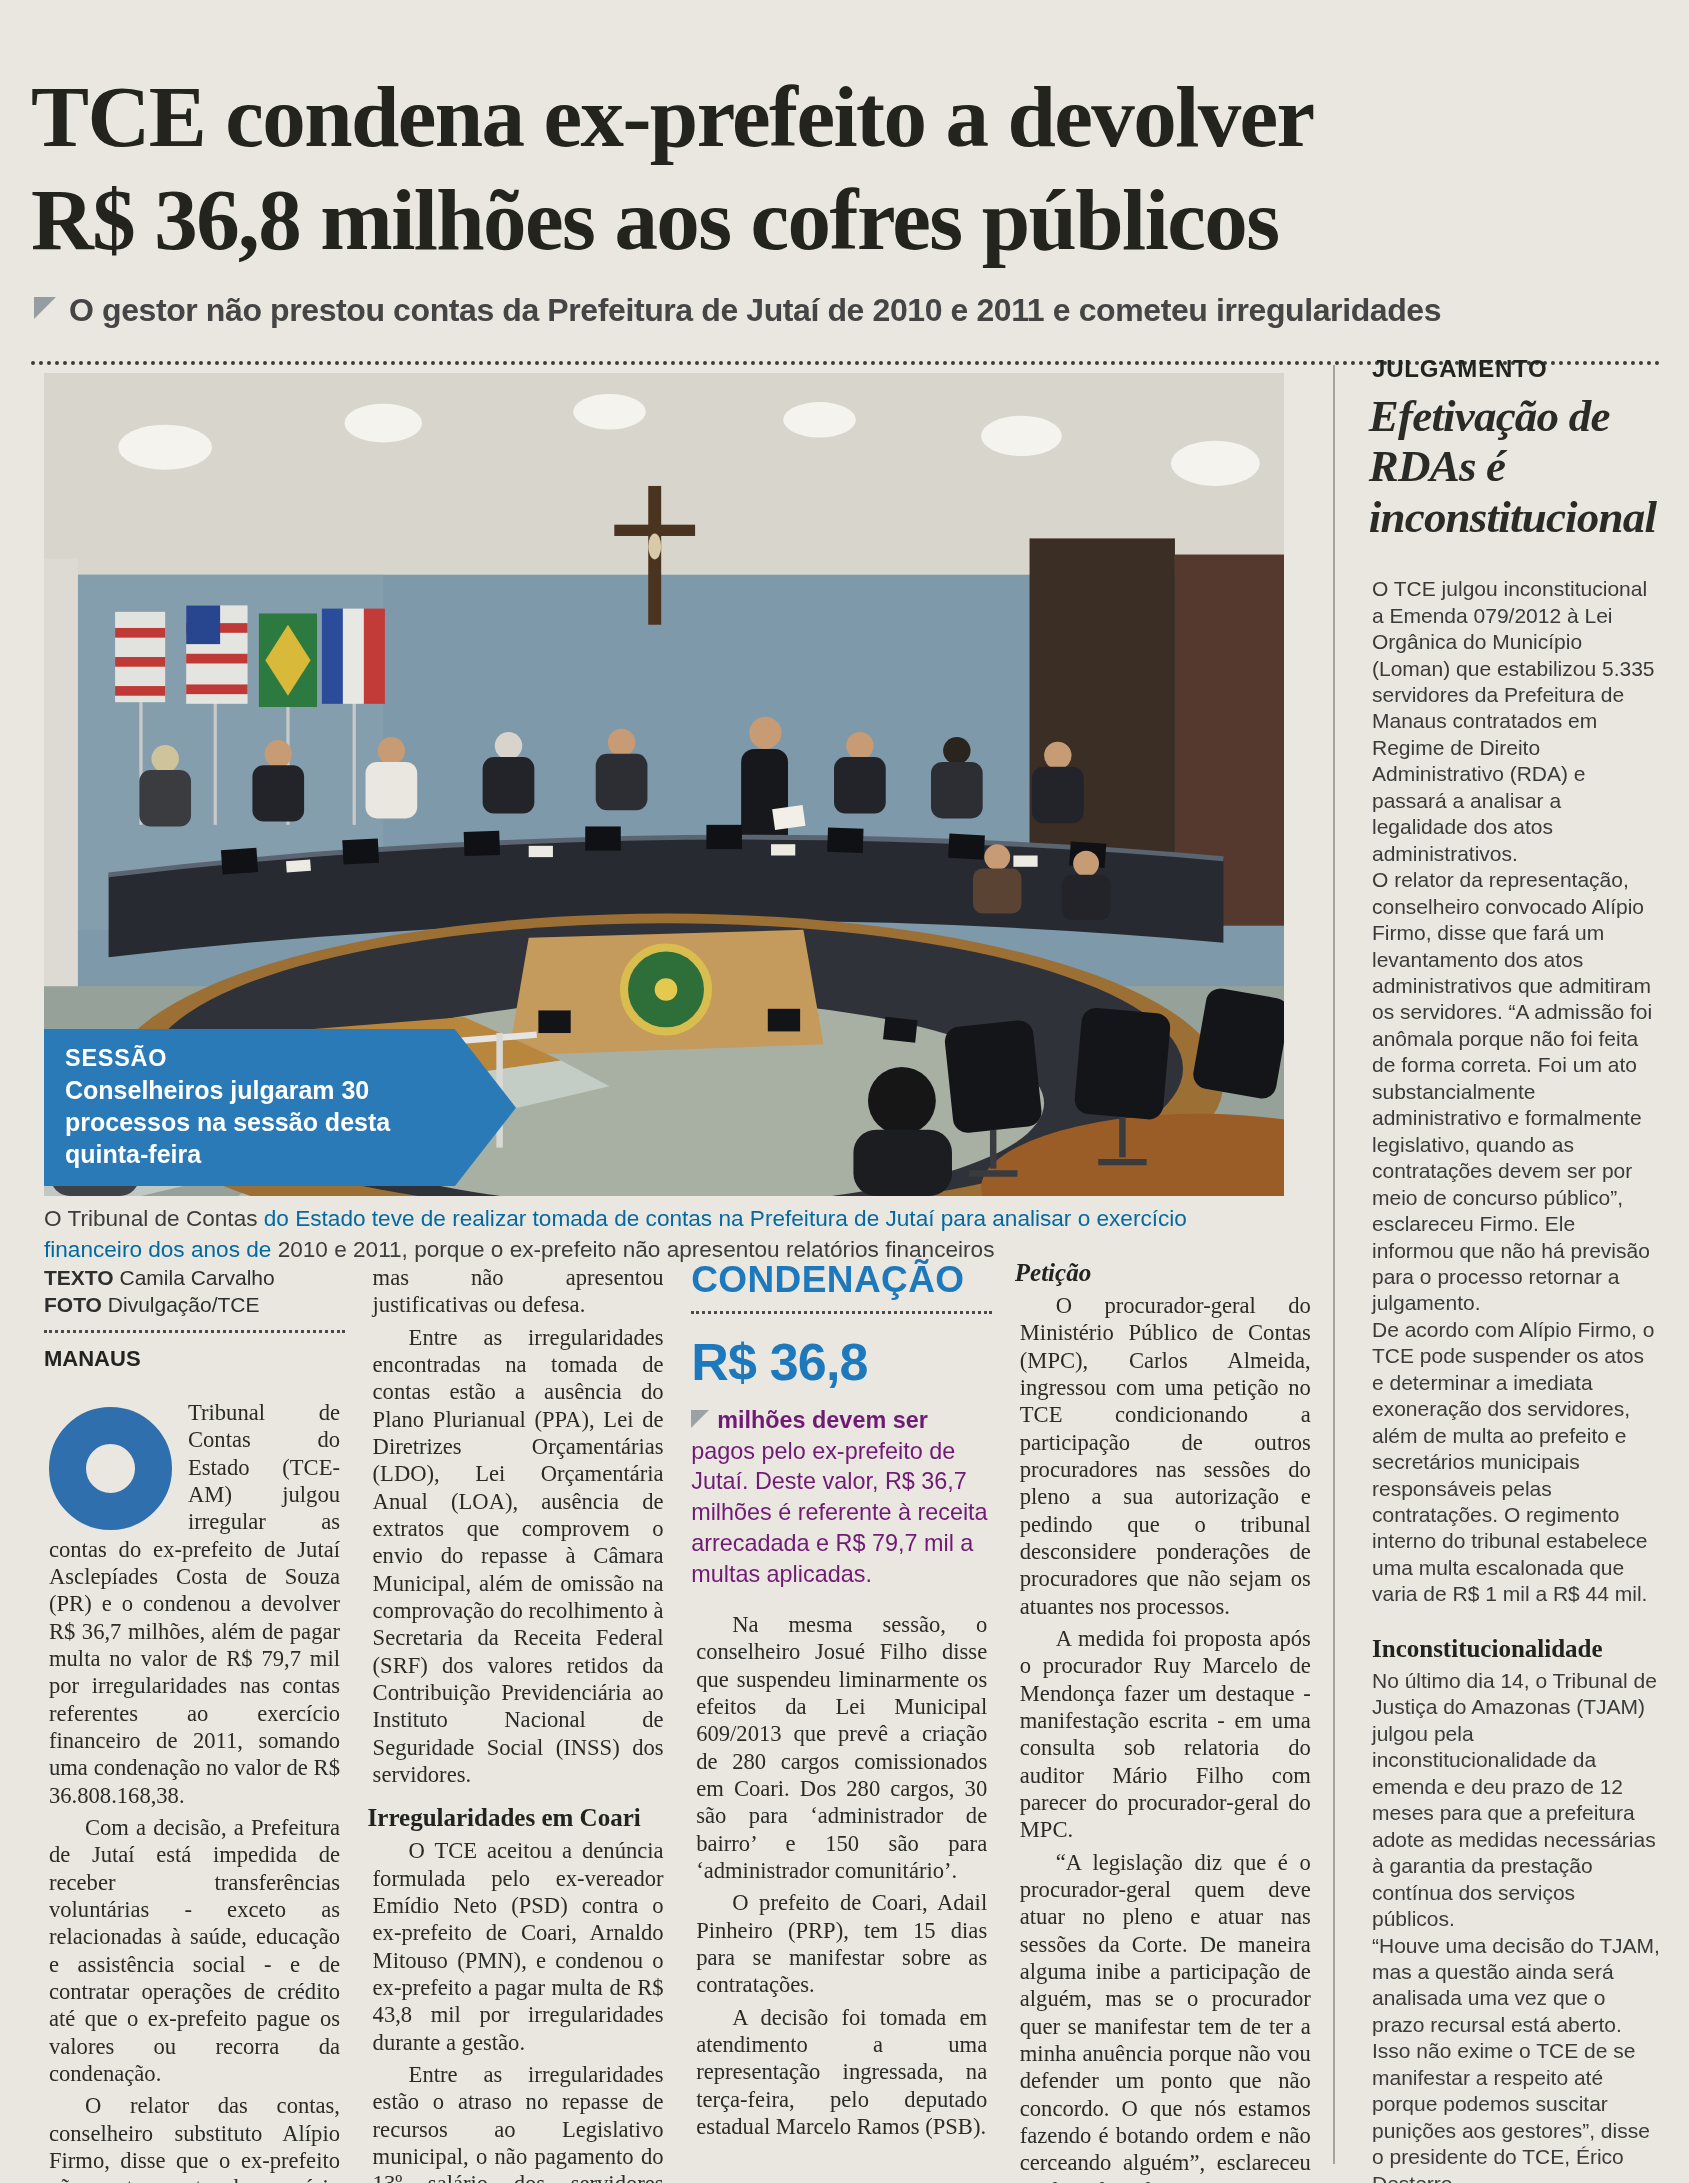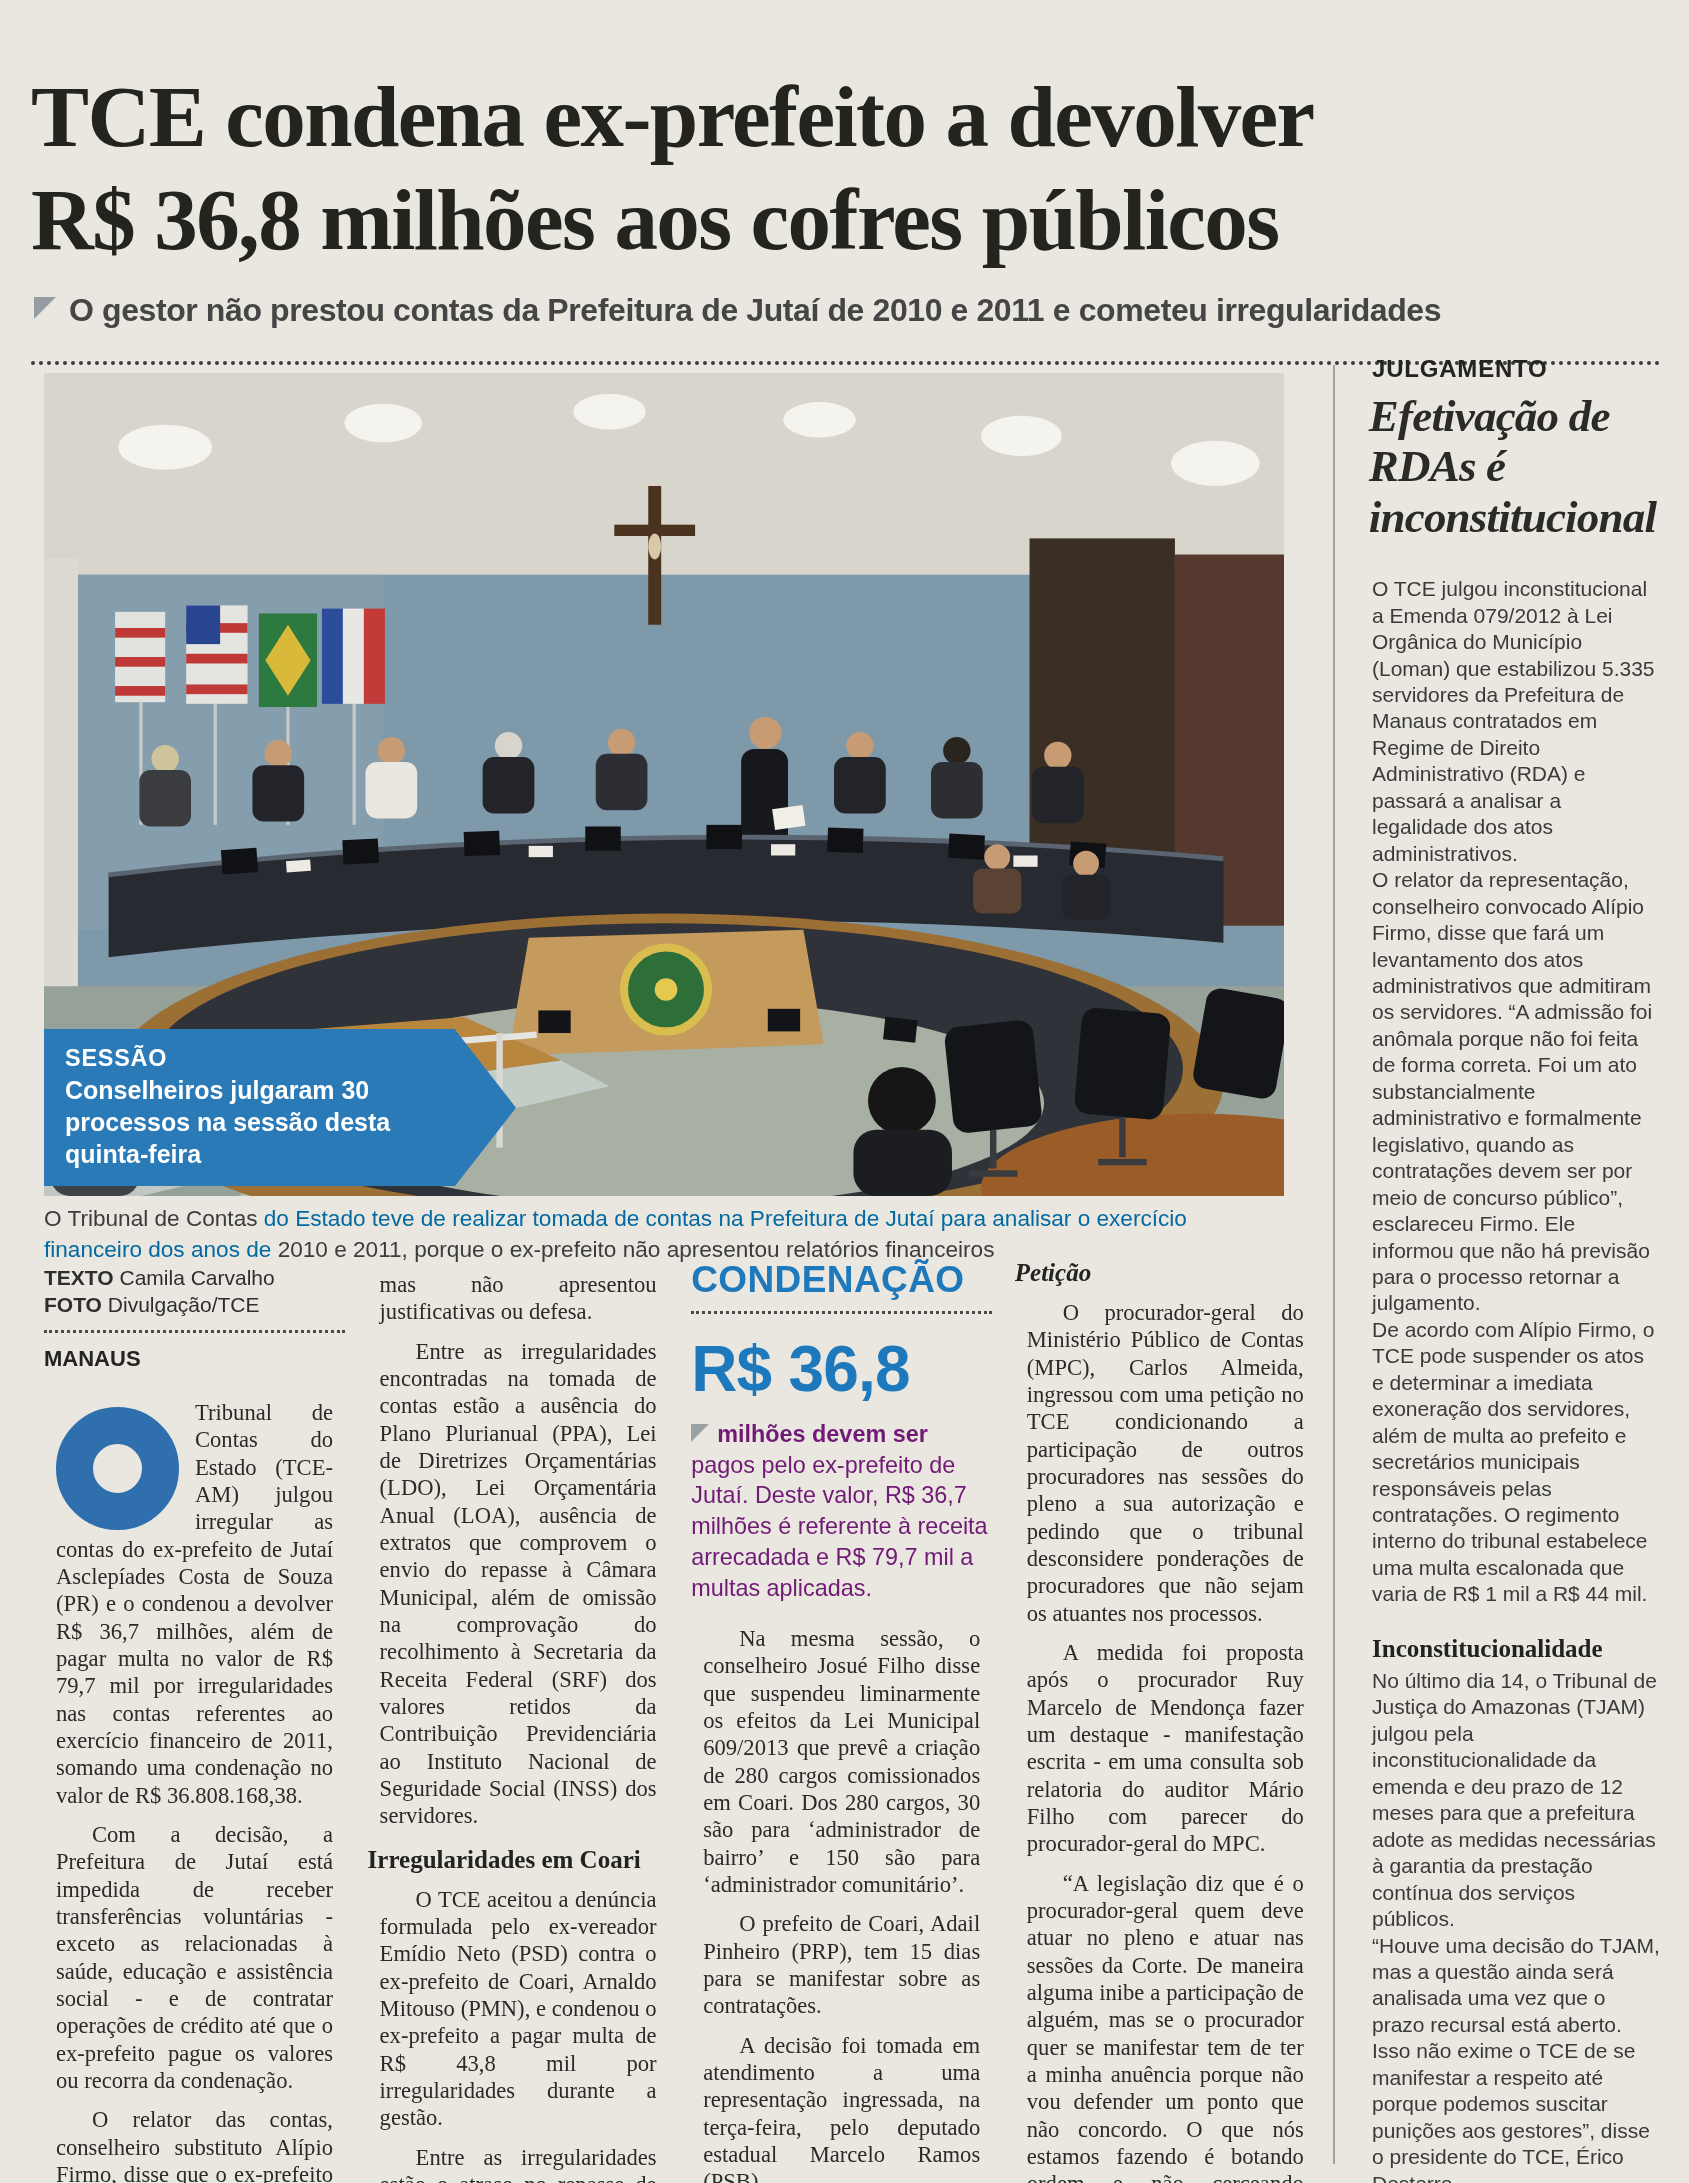--- a/index.html
+++ b/index.html
@@ -43,33 +43,33 @@
   .sb-subhead{font-family:"Liberation Serif", serif;font-weight:700;font-size:25px;color:#22221e;margin:27.4px 0 4.8px;}
   
   .byline{margin:4.8px 0 0;}
   .byline .row{font-size:21px;line-height:1.3;color:#2e2e2e;}
   .byline .lbl{font-weight:700;}
   .byline .rule{border-top:3.2px dotted #4a4a4a;margin:11.3px 0 13px;width:100%;}
   .dateline{font-size:22px;font-weight:700;color:#23231f;margin-bottom:27.4px;}
   
   .article{position:absolute;left:44px;top:1259px;width:1273px;height:928px;display:flex;gap:22.6px;overflow:hidden;}
   .col{width:301px;flex:0 0 auto;overflow:hidden;}
-  .col p.body{margin:12px;font-family:"Liberation Serif", serif;font-size:22.6px;line-height:1.21;
+  .col p.body{margin:5px;font-family:"Liberation Serif", serif;font-size:22.6px;line-height:1.21;
     text-align:justify;color:#2b2a26;}
   .col p.indent{text-indent:36px;}
   .col .subhead{font-family:"Liberation Serif", serif;font-weight:700;font-size:25px;color:#22221e;margin:16px 0 4.8px;}
   .dropcap{
     float:left;width:123px;height:123px;border:37px solid #2f6fad;border-radius:50%;
     box-sizing:border-box;margin:8px 16px 4.8px 0;overflow:hidden;color:transparent;font-size:1.6px;
   }
   
   .cond-box{margin-bottom:21px;}
   .cond-title{font-size:37px;font-weight:800;color:#1d79bb;letter-spacing:0.4px;}
   .cond-rule{border-top:3.2px dotted #4a4a4a;margin:9.7px 0 18px;}
-  .cond-amount{font-size:64px;font-weight:800;color:#1d79bb;letter-spacing:-0.8px;margin-bottom:13px;margin-top:12px;}
+  .cond-amount{font-size:52px;font-weight:800;color:#1d79bb;letter-spacing:-0.8px;margin-bottom:13px;margin-top:12px;}
   .cond-lead{font-size:23.4px;line-height:1.32;color:#701a75;}
   .cond-lead .tri{display:inline-block;width:0;height:0;border-top:18px solid #9aa2a6;border-right:18px solid transparent;margin-right:8px;}
   .cond-lead b{font-weight:800;}
 </style>
 </head>
 <body>
 
 <div class="page">
 
   <h1 class="headline">

